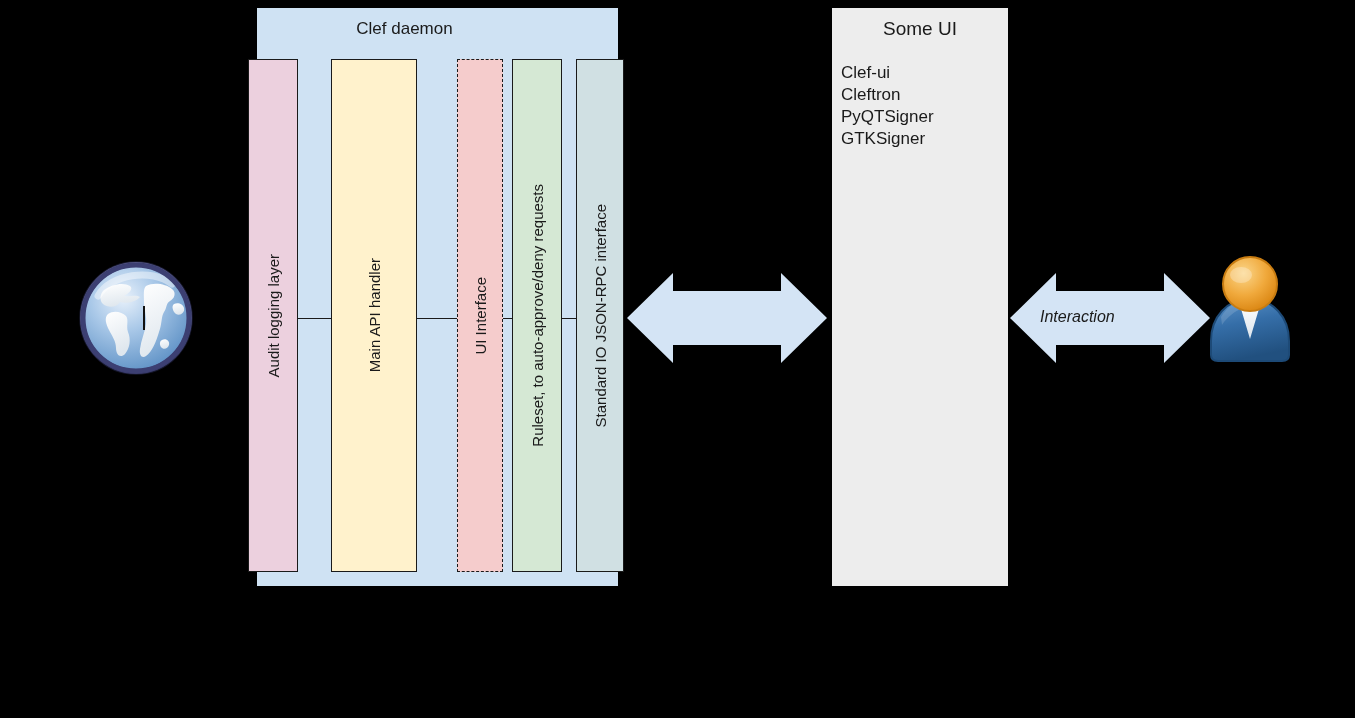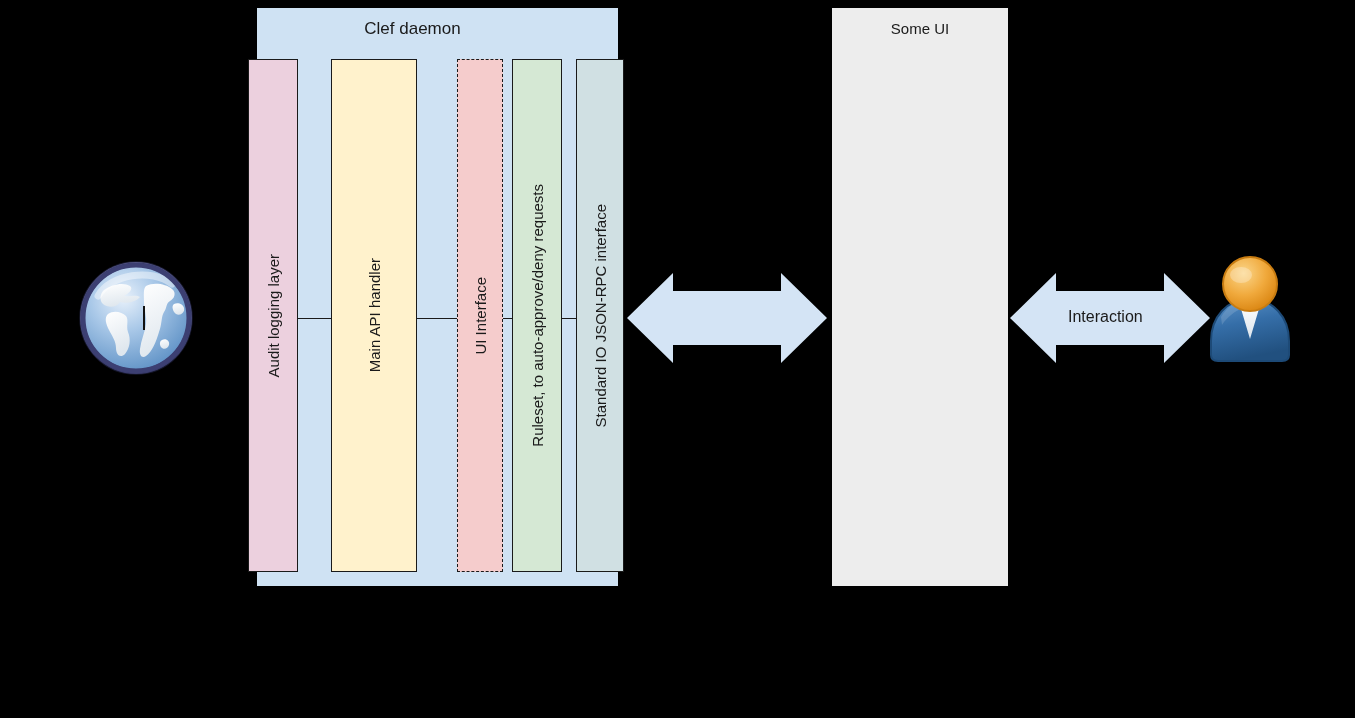--- a/index.html
+++ b/index.html
@@ -34,21 +34,20 @@
   }
   .daemon-title {
     position: absolute;
     left: 257px;
     top: 18px;
     width: 295px;
     text-align: center;
     font-size: 17px;
     color: #1a1a1a;
     line-height: 22px;
-    padding-left: 8px;
   }
 
   
   .col {
     position: absolute;
     box-sizing: border-box;
     border: 1px solid #1a1a1a;
     display: flex;
     align-items: center;
     justify-content: center;
@@ -106,39 +105,39 @@
     color: #1a1a1a;
     line-height: 22px;
     white-space: pre-line;
     pointer-events: none;
   }
 
   .arrow-stdio { left: 627px; top: 272px; }
   .lbl-stdio { left: 657px; top: 296px; width: 150px; }
 
   .arrow-interaction { left: 1010px; top: 272px; }
-  .lbl-interaction { left: 1068px; top: 306px; width: 150px; }
+  .lbl-interaction { left: 1040px; top: 306px; width: 150px; font-style: italic; }
 
   
   .ui-panel {
     position: absolute;
     left: 832px;
     top: 8px;
     width: 176px;
     height: 578px;
     background: #ededed;
     box-sizing: border-box;
   }
   .ui-panel-title {
     position: absolute;
     left: 832px;
     top: 18px;
     width: 176px;
     text-align: center;
-    font-size: 15px;
+    font-size: 19px;
     color: #1a1a1a;
     line-height: 22px;
   }
   .ui-list {
     position: absolute;
     left: 841px;
     top: 62px;
     width: 160px;
   }
   .ui-list-item {
@@ -228,20 +227,26 @@
   </div>
 
   <div class="arrow arrow-stdio">
     <svg width="200" height="92" viewBox="0 0 200 92">
       <polygon points="0,46 46,1 46,19 154,19 154,1 200,46 154,91 154,73 46,73 46,91" fill="#d4e4f5"></polygon>
     </svg>
   </div>
 
   <div class="ui-panel"></div>
   <div class="ui-panel-title">Some UI</div>
+  <div class="ui-list">
+    <div class="ui-list-item">Clef-ui</div>
+    <div class="ui-list-item">Cleftron</div>
+    <div class="ui-list-item">PyQTSigner</div>
+    <div class="ui-list-item">GTKSigner</div>
+  </div>
 
   <div class="arrow arrow-interaction">
     <svg width="200" height="92" viewBox="0 0 200 92">
       <polygon points="0,46 46,1 46,19 154,19 154,1 200,46 154,91 154,73 46,73 46,91" fill="#d4e4f5"></polygon>
     </svg>
   </div>
   <div class="arrow-label lbl-interaction">Interaction</div>
 
   <div class="icon-user">
     <svg width="94" height="110" viewBox="0 0 94 110">

